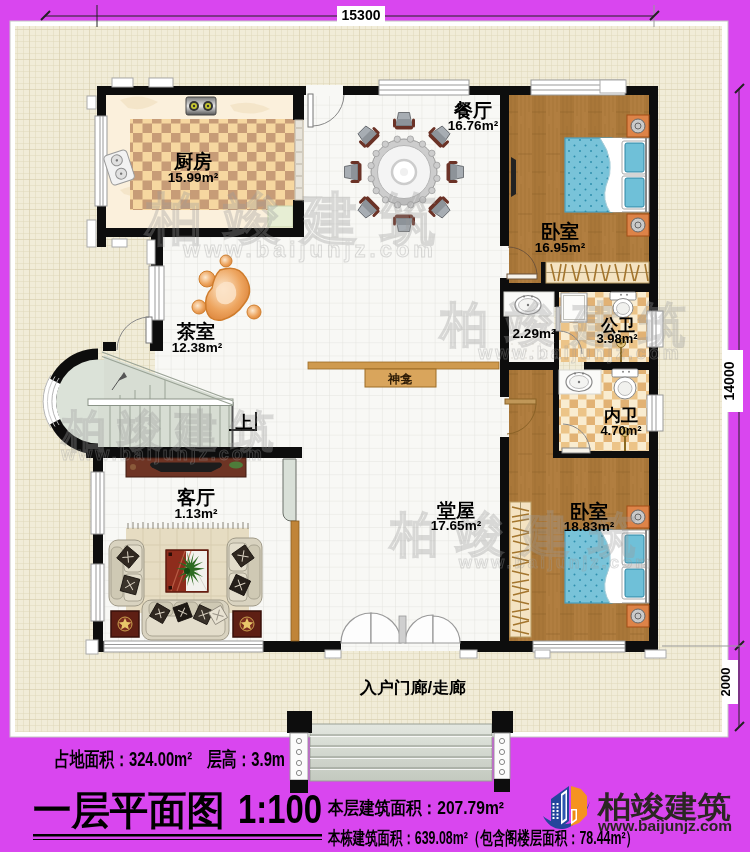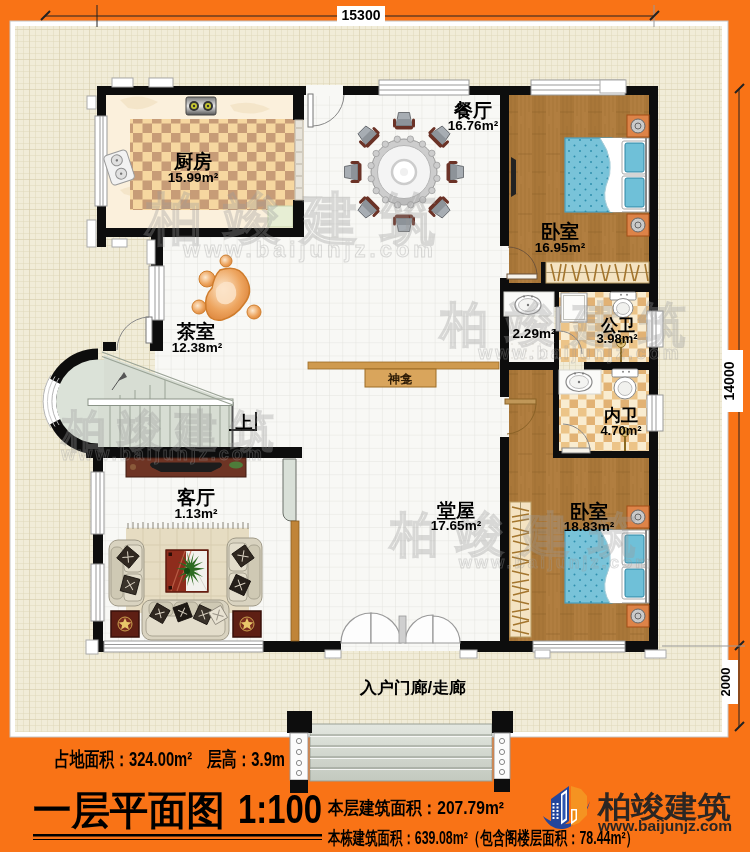--- a/index.html
+++ b/index.html
@@ -1,16 +1,16 @@
 <!DOCTYPE html>
 <html><head>
 <meta charset="utf-8">
 <style>
 html,body{margin:0;padding:0;background:#fff;}
-#page{position:relative;width:750px;height:852px;overflow:hidden;background:#f97316;
+#page{position:relative;width:750px;height:852px;overflow:hidden;background:#d946ef;
  font-family:"Liberation Sans",sans-serif;}
 svg{position:absolute;left:0;top:0;}
 </style>
 </head>
 <body>
 <div id="page">
 <svg width="750" height="852" viewBox="0 0 750 852">
 <defs>
 
 <pattern id="sitegrid" width="6" height="6" patternUnits="userSpaceOnUse">

